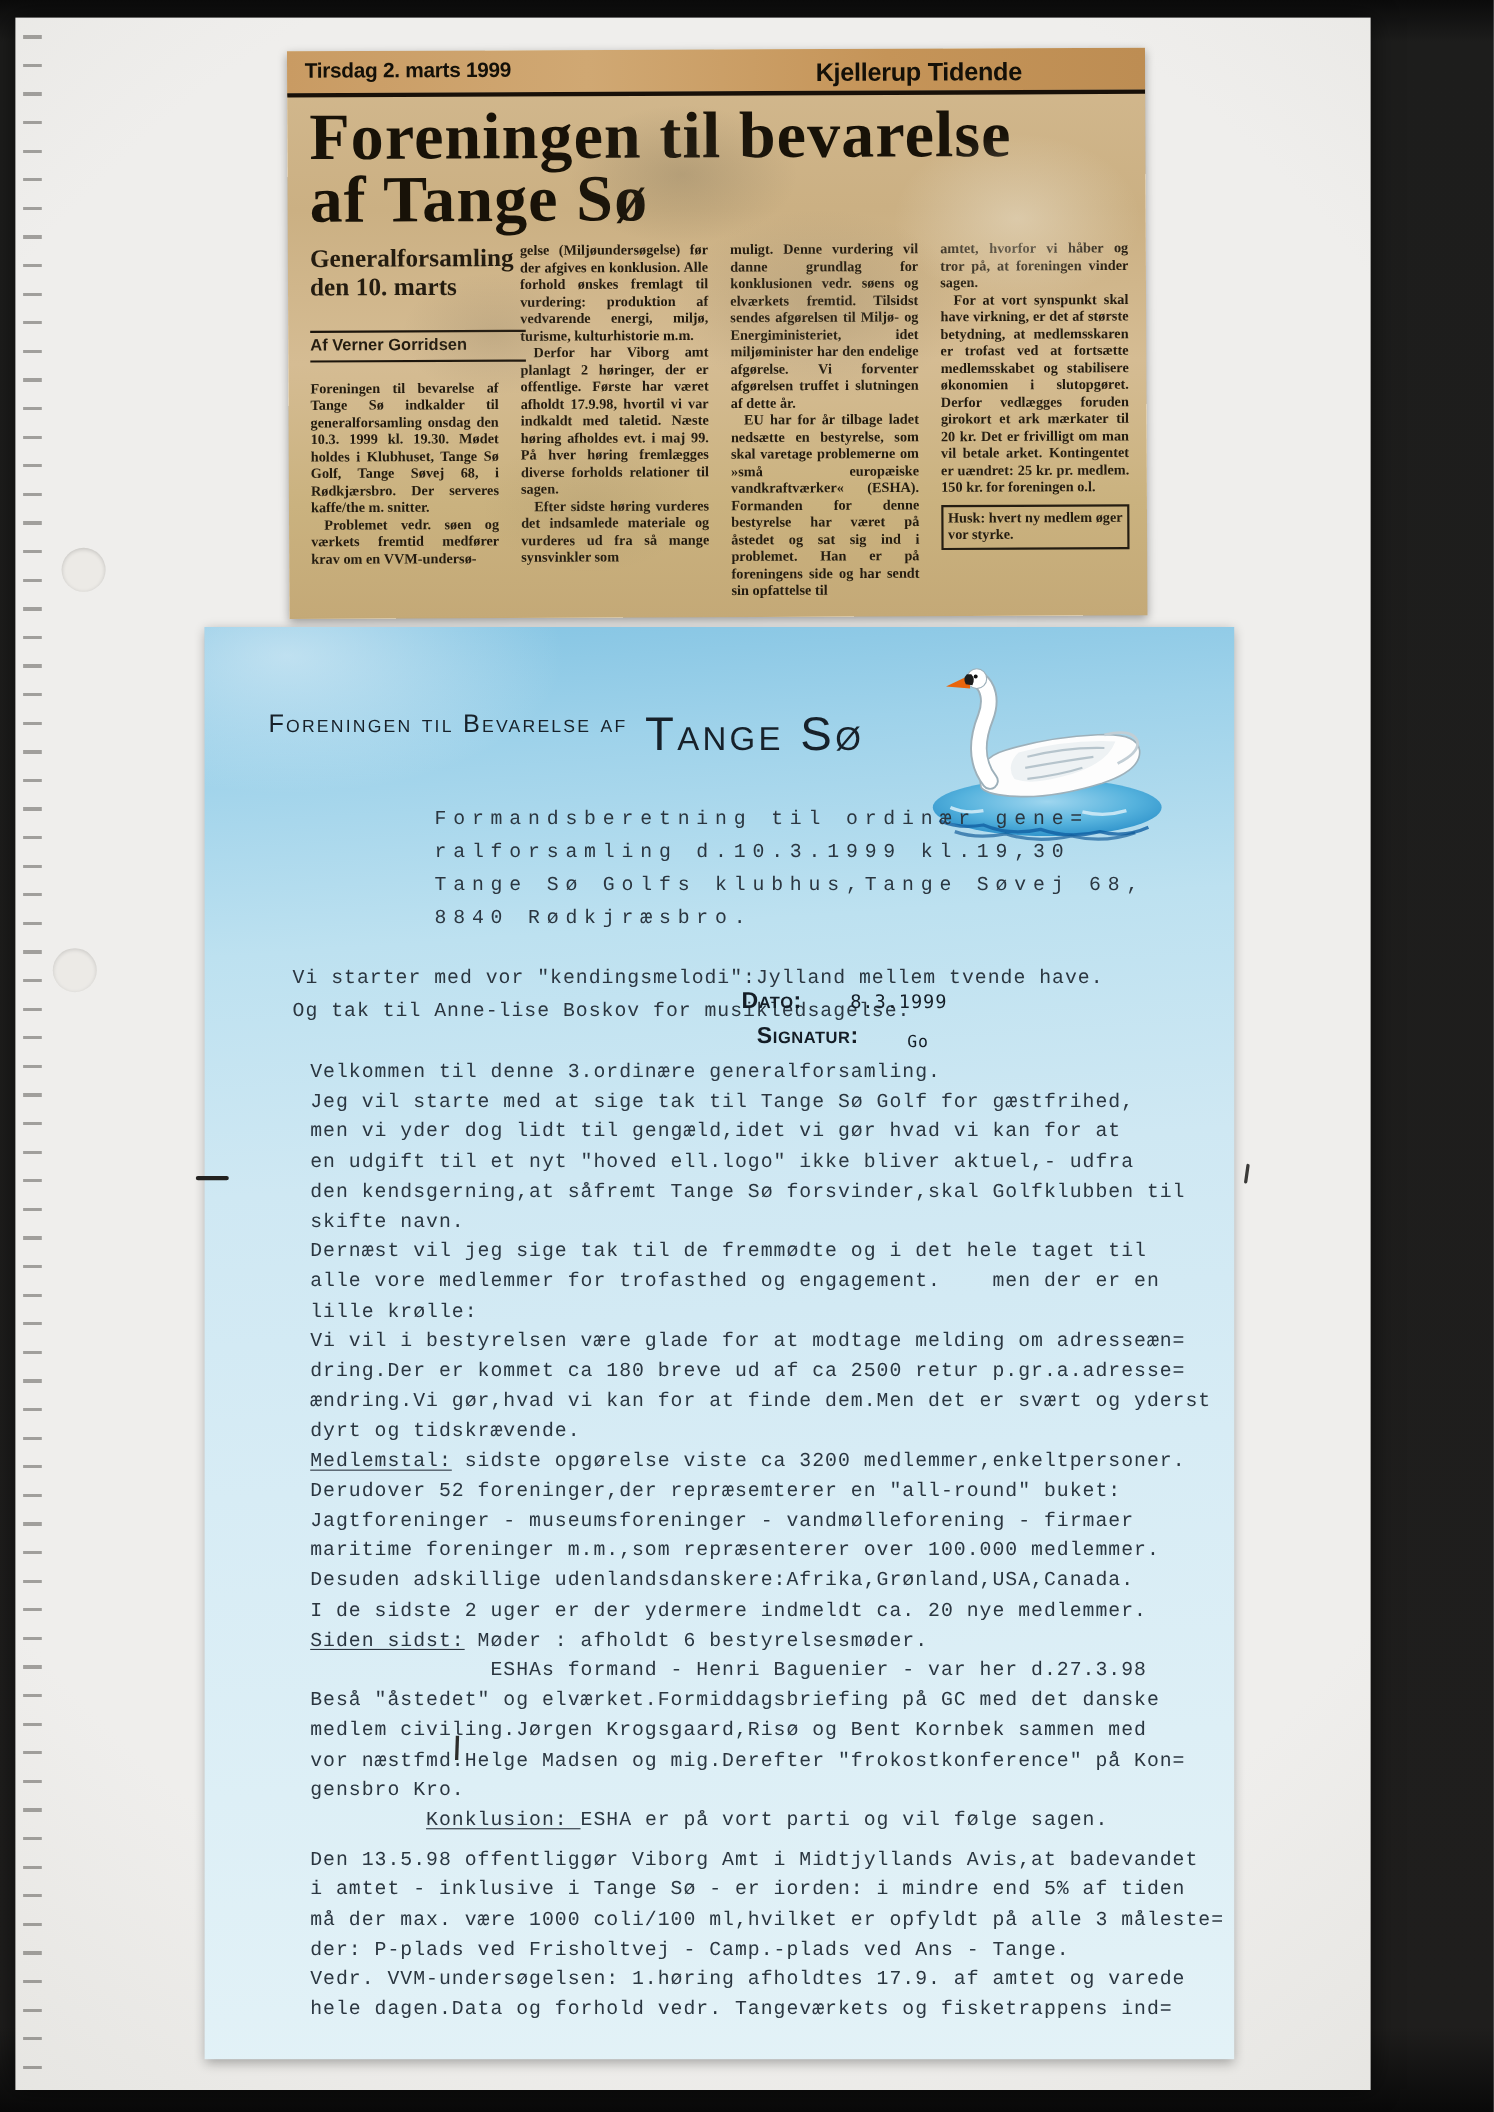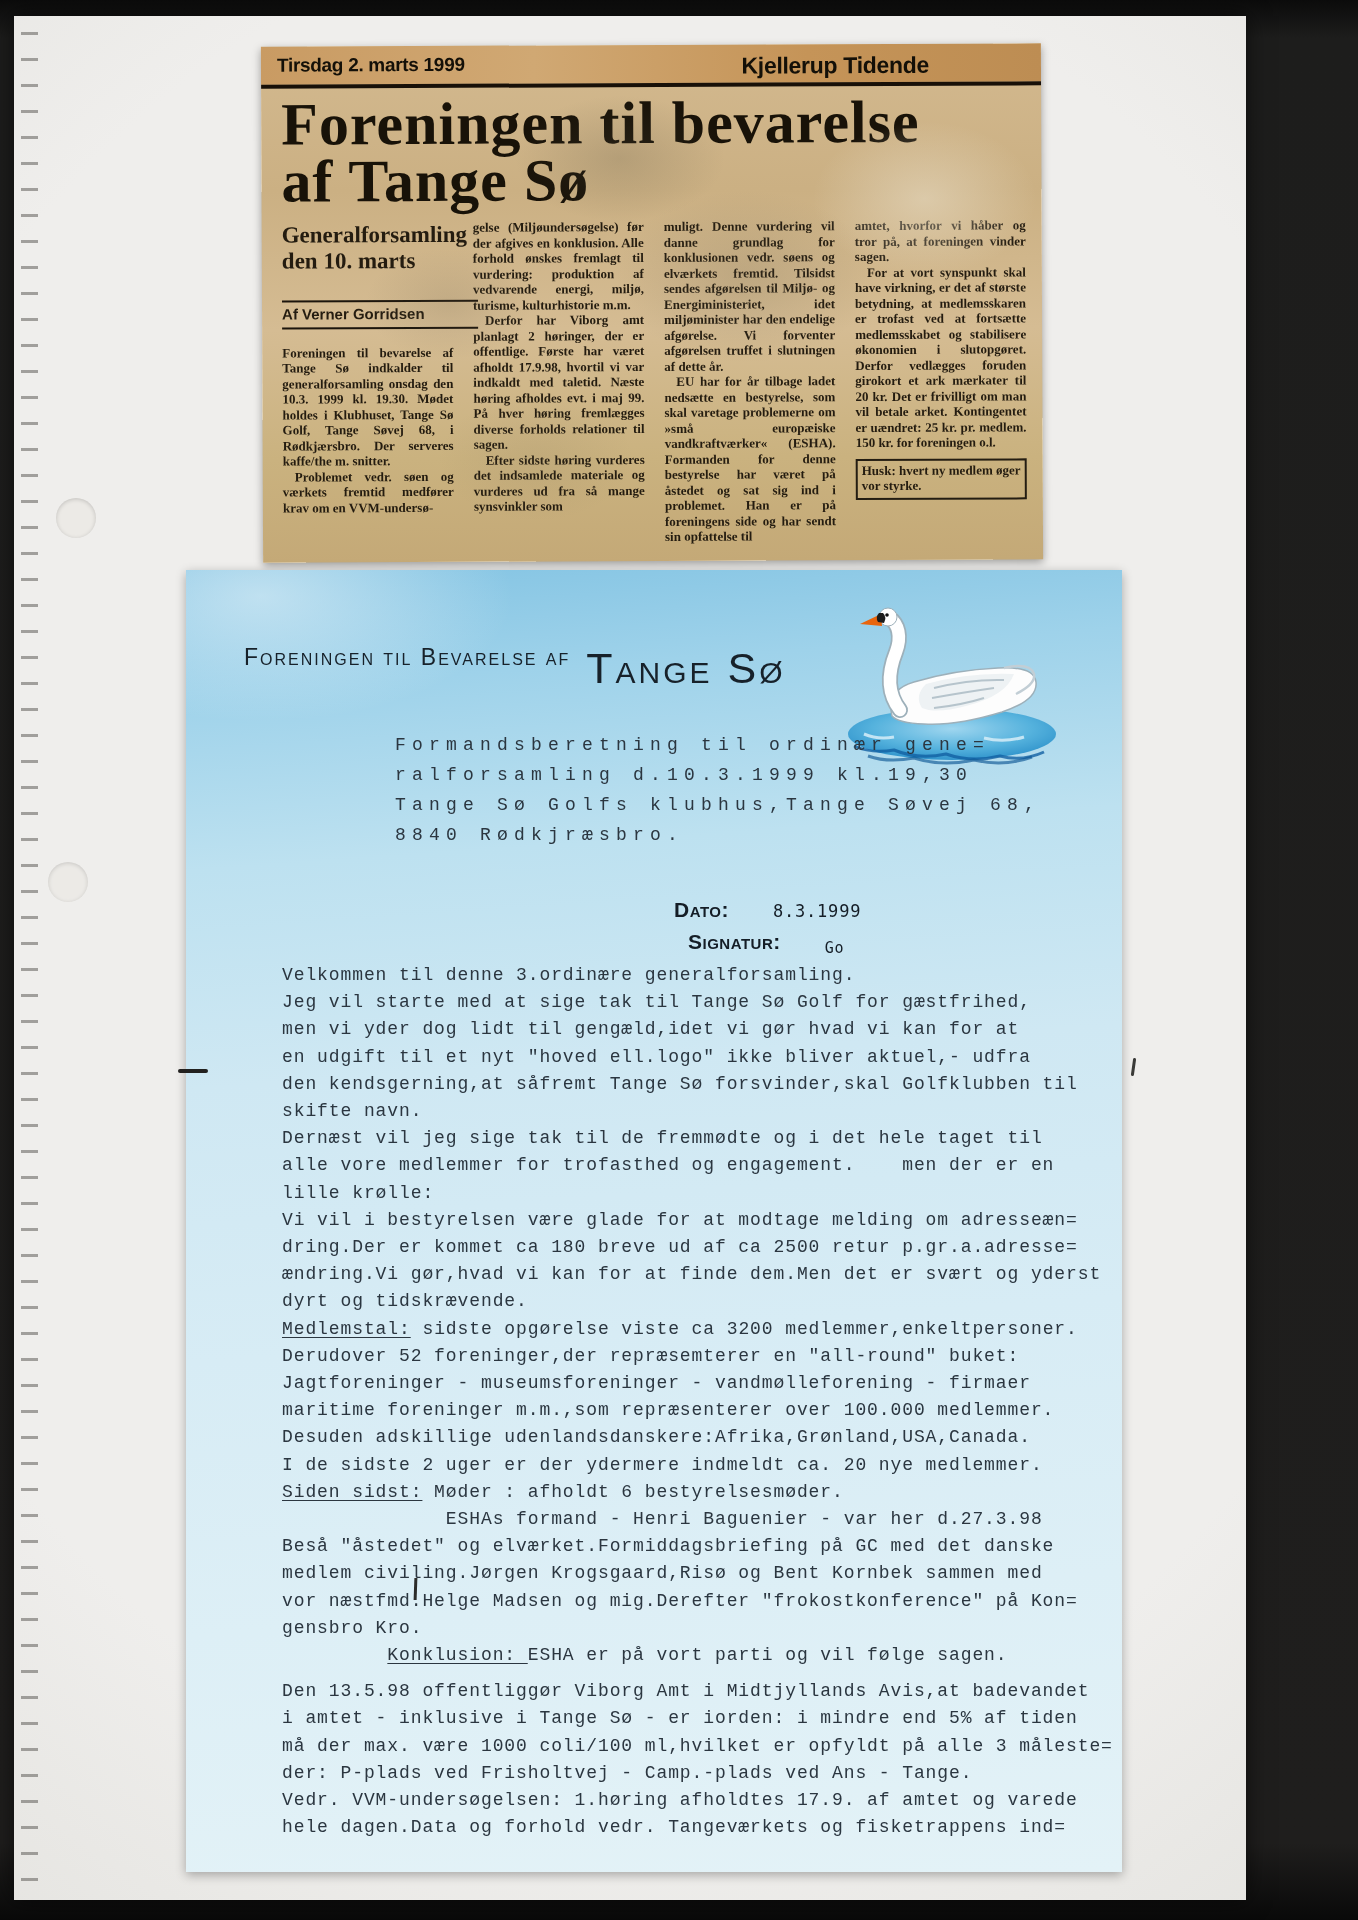--- a/index.html
+++ b/index.html
@@ -172,20 +172,21 @@
       <path d="M66,122 C52,104 54,84 62,64 C68,48 64,36 56,30" fill="none" stroke="#ffffff" stroke-width="12.5" stroke-linecap="round"></path>
 
       <circle cx="54" cy="29" r="9" fill="#ffffff" stroke="#9db0ba" stroke-width="1"></circle>
       <path d="M47,26 L26,36 L48,38 z" fill="#e8650d"></path>
       <path d="M45,25 q-4,4 -1,9 l6,1 q3,-6 -1,-10 z" fill="#1c1c1c"></path>
       <circle cx="53" cy="27" r="1.8" fill="#111"></circle>
     </svg>
 
     <div class="tblock intro"><div class="tline">Formandsberetning til ordinær gene=</div><div class="tline">ralforsamling d.10.3.1999 kl.19,30</div><div class="tline">Tange Sø Golfs klubhus,Tange Søvej 68,</div><div class="tline">8840 Rødkjræsbro.</div></div>
 
+    <div class="tblock opening"><div class="tline">Vi starter med vor "kendingsmelodi":Jylland mellem tvende have.</div><div class="tline">Og tak til Anne-lise Boskov for musikledsagelse.</div></div>
 
     <div class="stamp-row stamp-dato">
       <span class="stamp-label">Dato:</span>
       <span class="stamp-value">8.3.1999</span>
     </div>
     <div class="stamp-row stamp-sig">
       <span class="stamp-label">Signatur:</span>
       <span class="stamp-value">Go</span>
     </div>
 

